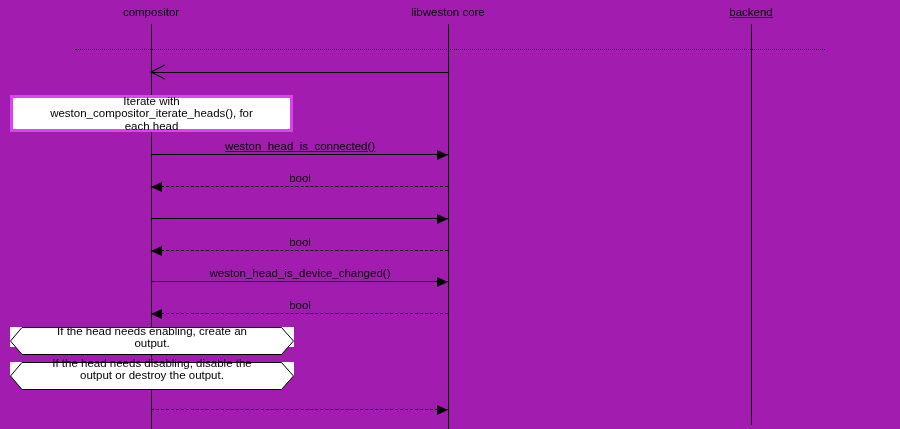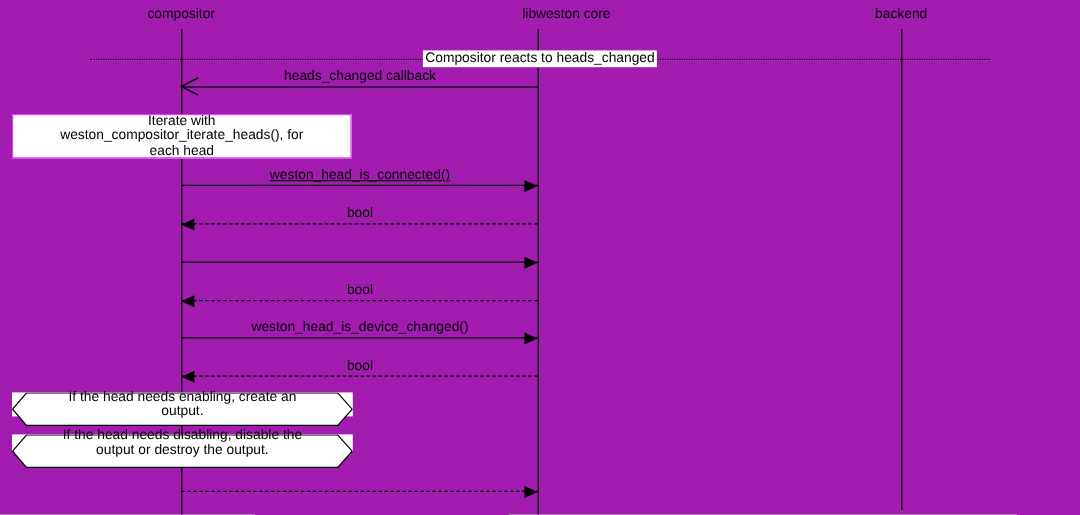--- a/index.html
+++ b/index.html
@@ -81,21 +81,21 @@
     border-right: 11px solid #000000;
   }
   
   .arrowhead-open {
     position: absolute;
     overflow: visible;
   }
   
   .note-box {
     position: absolute;
-    border: 1px solid #d946ef;
+    border: 3px solid #d946ef;
     background: #ffffff;
     box-sizing: border-box;
     display: flex;
     align-items: center;
     justify-content: center;
     text-align: center;
     font-size: 11.5px;
     line-height: 12.5px;
     padding: 1px 4px;
     white-space: pre-line;
@@ -124,32 +124,30 @@
     padding: 0 14px;
     box-sizing: border-box;
   }
 </style>
 </head>
 <body>
 
 <div id="diagram-root">
 
   <div class="participant-label" style="left:151px; top:5px;">compositor</div>
-  <div class="participant-label" style="left:472px; top:5px;text-align:center;">libweston core</div>
-  <div class="participant-label" style="left:751px; top:5px;">backend</div>
+  <div class="participant-label" style="left:448px; top:5px;text-align:center;">libweston core</div>
+  <div class="participant-label" style="left:751px; top:5px;text-decoration:underline;">backend</div>
 
   <div class="lifeline" style="left:151px; top:24px; height:405px;"></div>
   <div class="lifeline" style="left:448px; top:24px; height:405px;"></div>
   <div class="lifeline" style="left:751px; top:24px; height:401px;"></div>
 
   <div class="divider-line" style="left:75px; top:49px; width:750px;"></div>
-  <div class="divider-label" style="left:450px; top:42px;">Compositor reacts to heads_changed</div>
 
   <div class="msg solid" style="left:151px; top:72px; width:297px;"></div>
-  <div class="msg-label" style="left:300px; top:71px;">heads_changed callback</div>
   <svg class="arrowhead-open" style="left:149px; top:64px;" width="18" height="18">
     <polyline points="16,1 2,8 16,15" fill="none" stroke="#000000" stroke-width="1.2"></polyline>
   </svg>
 
   <div class="msg solid" style="left:151px; top:154px; width:297px;"></div>
   <div class="msg-label" style="left:300px; top:153px;text-decoration:underline;">weston_head_is_connected()</div>
   <div class="arrowhead right" style="left:437px; top:149.5px;"></div>
 
   <div class="msg dashed" style="left:151px; top:186px; width:297px;"></div>
   <div class="msg-label" style="left:300px; top:185px;">bool</div>

